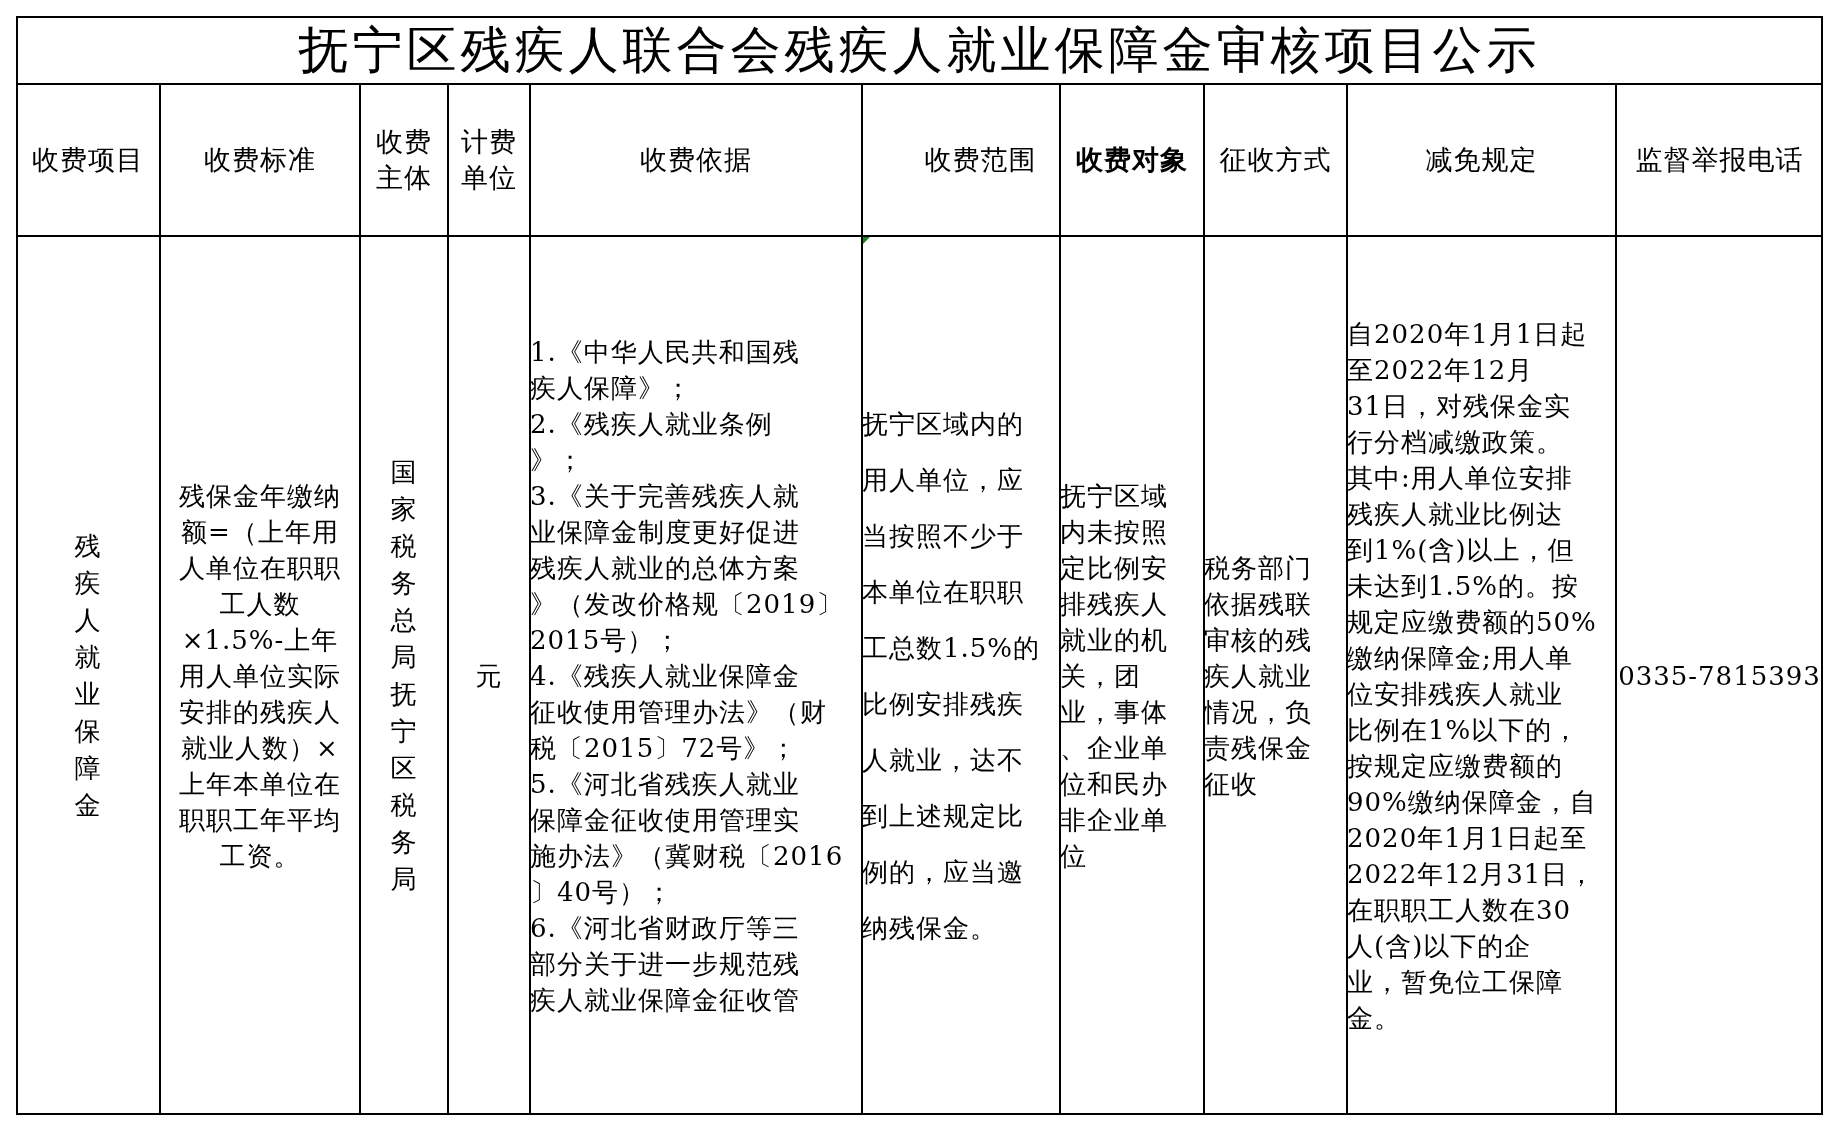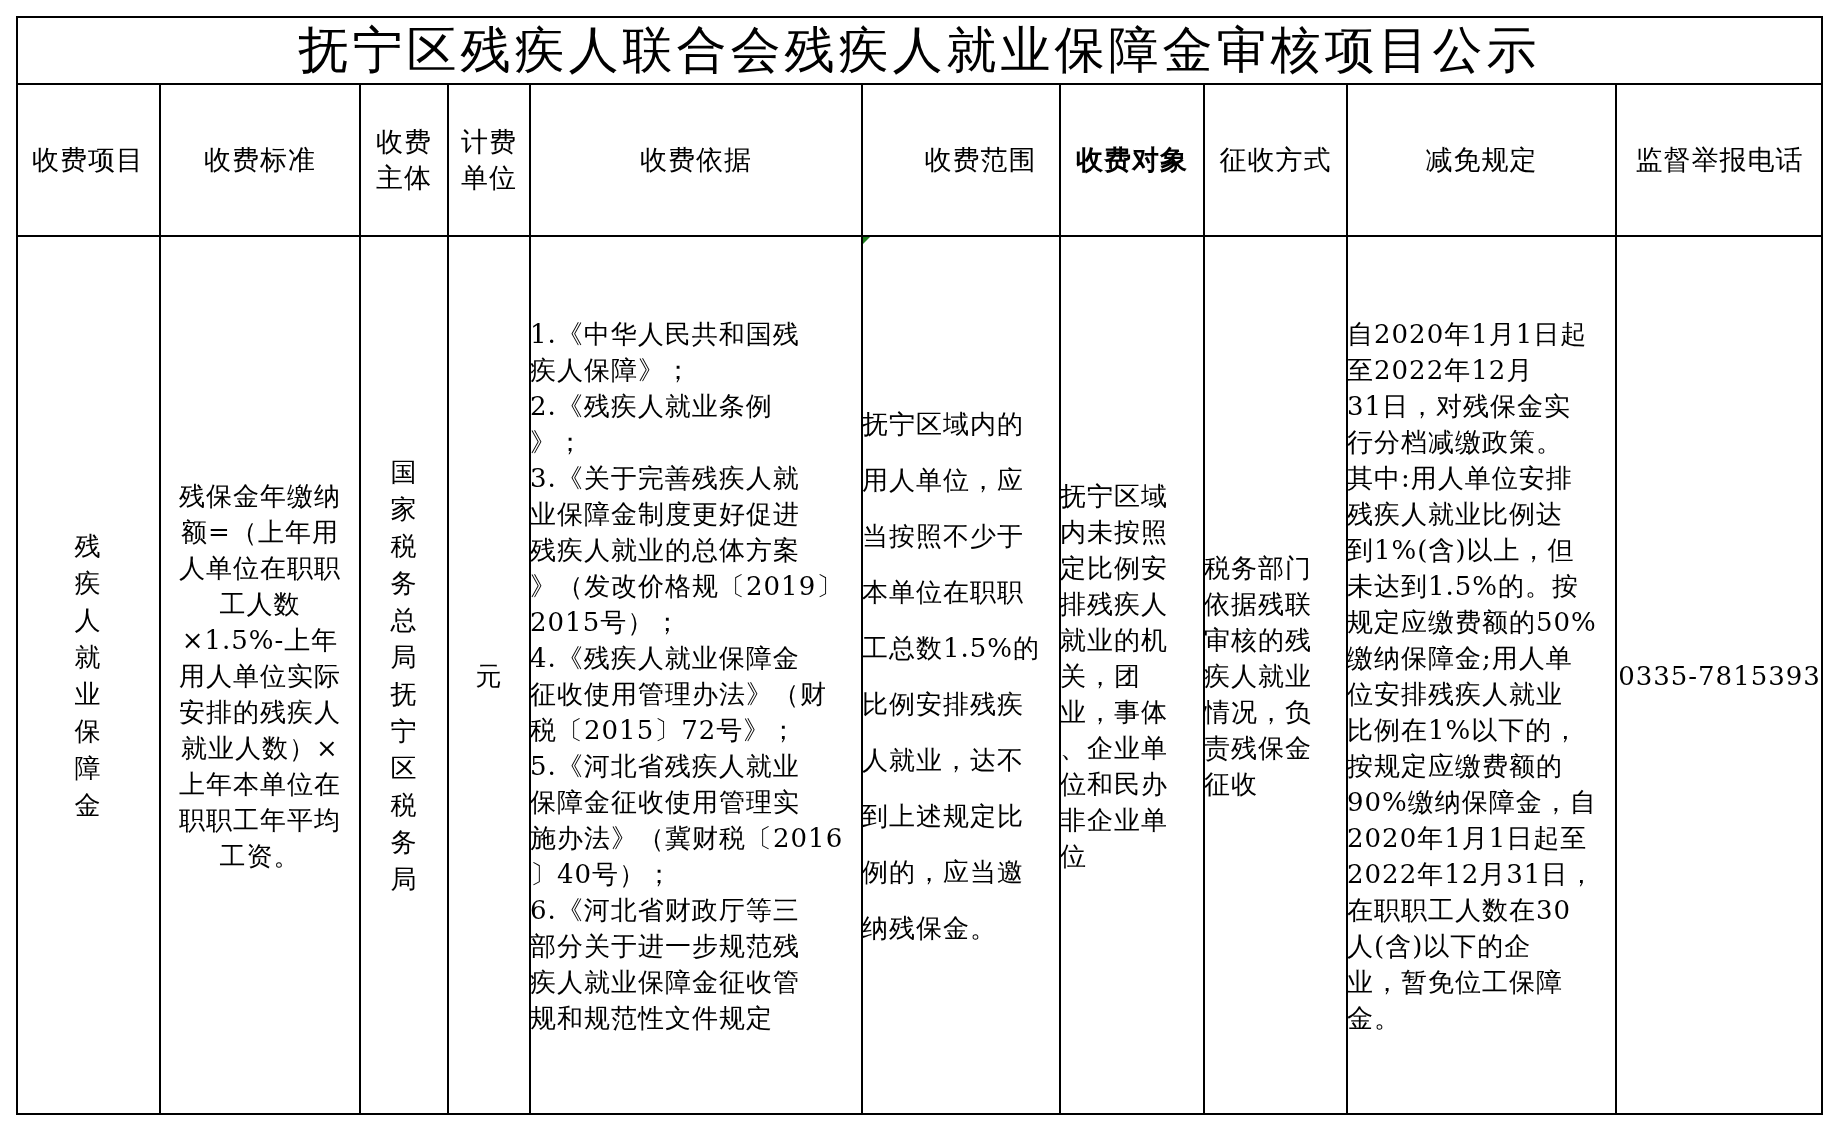--- a/index.html
+++ b/index.html
@@ -152,21 +152,20 @@
     <div class="ln">4.《残疾人就业保障金</div>
     <div class="ln">征收使用管理办法》（财</div>
     <div class="ln">税〔2015〕72号》；</div>
     <div class="ln">5.《河北省残疾人就业</div>
     <div class="ln">保障金征收使用管理实</div>
     <div class="ln">施办法》（冀财税〔2016</div>
     <div class="ln">〕40号）；</div>
     <div class="ln">6.《河北省财政厅等三</div>
     <div class="ln">部分关于进一步规范残</div>
     <div class="ln">疾人就业保障金征收管</div>
-    <div class="ln">规和规范性文件规定</div>
   </div>
 <div class="cell left" style="left:862px;width:198px;gap:20px;">
     <div class="ln">抚宁区域内的</div>
     <div class="ln">用人单位，应</div>
     <div class="ln">当按照不少于</div>
     <div class="ln">本单位在职职</div>
     <div class="ln">工总数1.5%的</div>
     <div class="ln">比例安排残疾</div>
     <div class="ln">人就业，达不</div>
     <div class="ln">到上述规定比</div>

